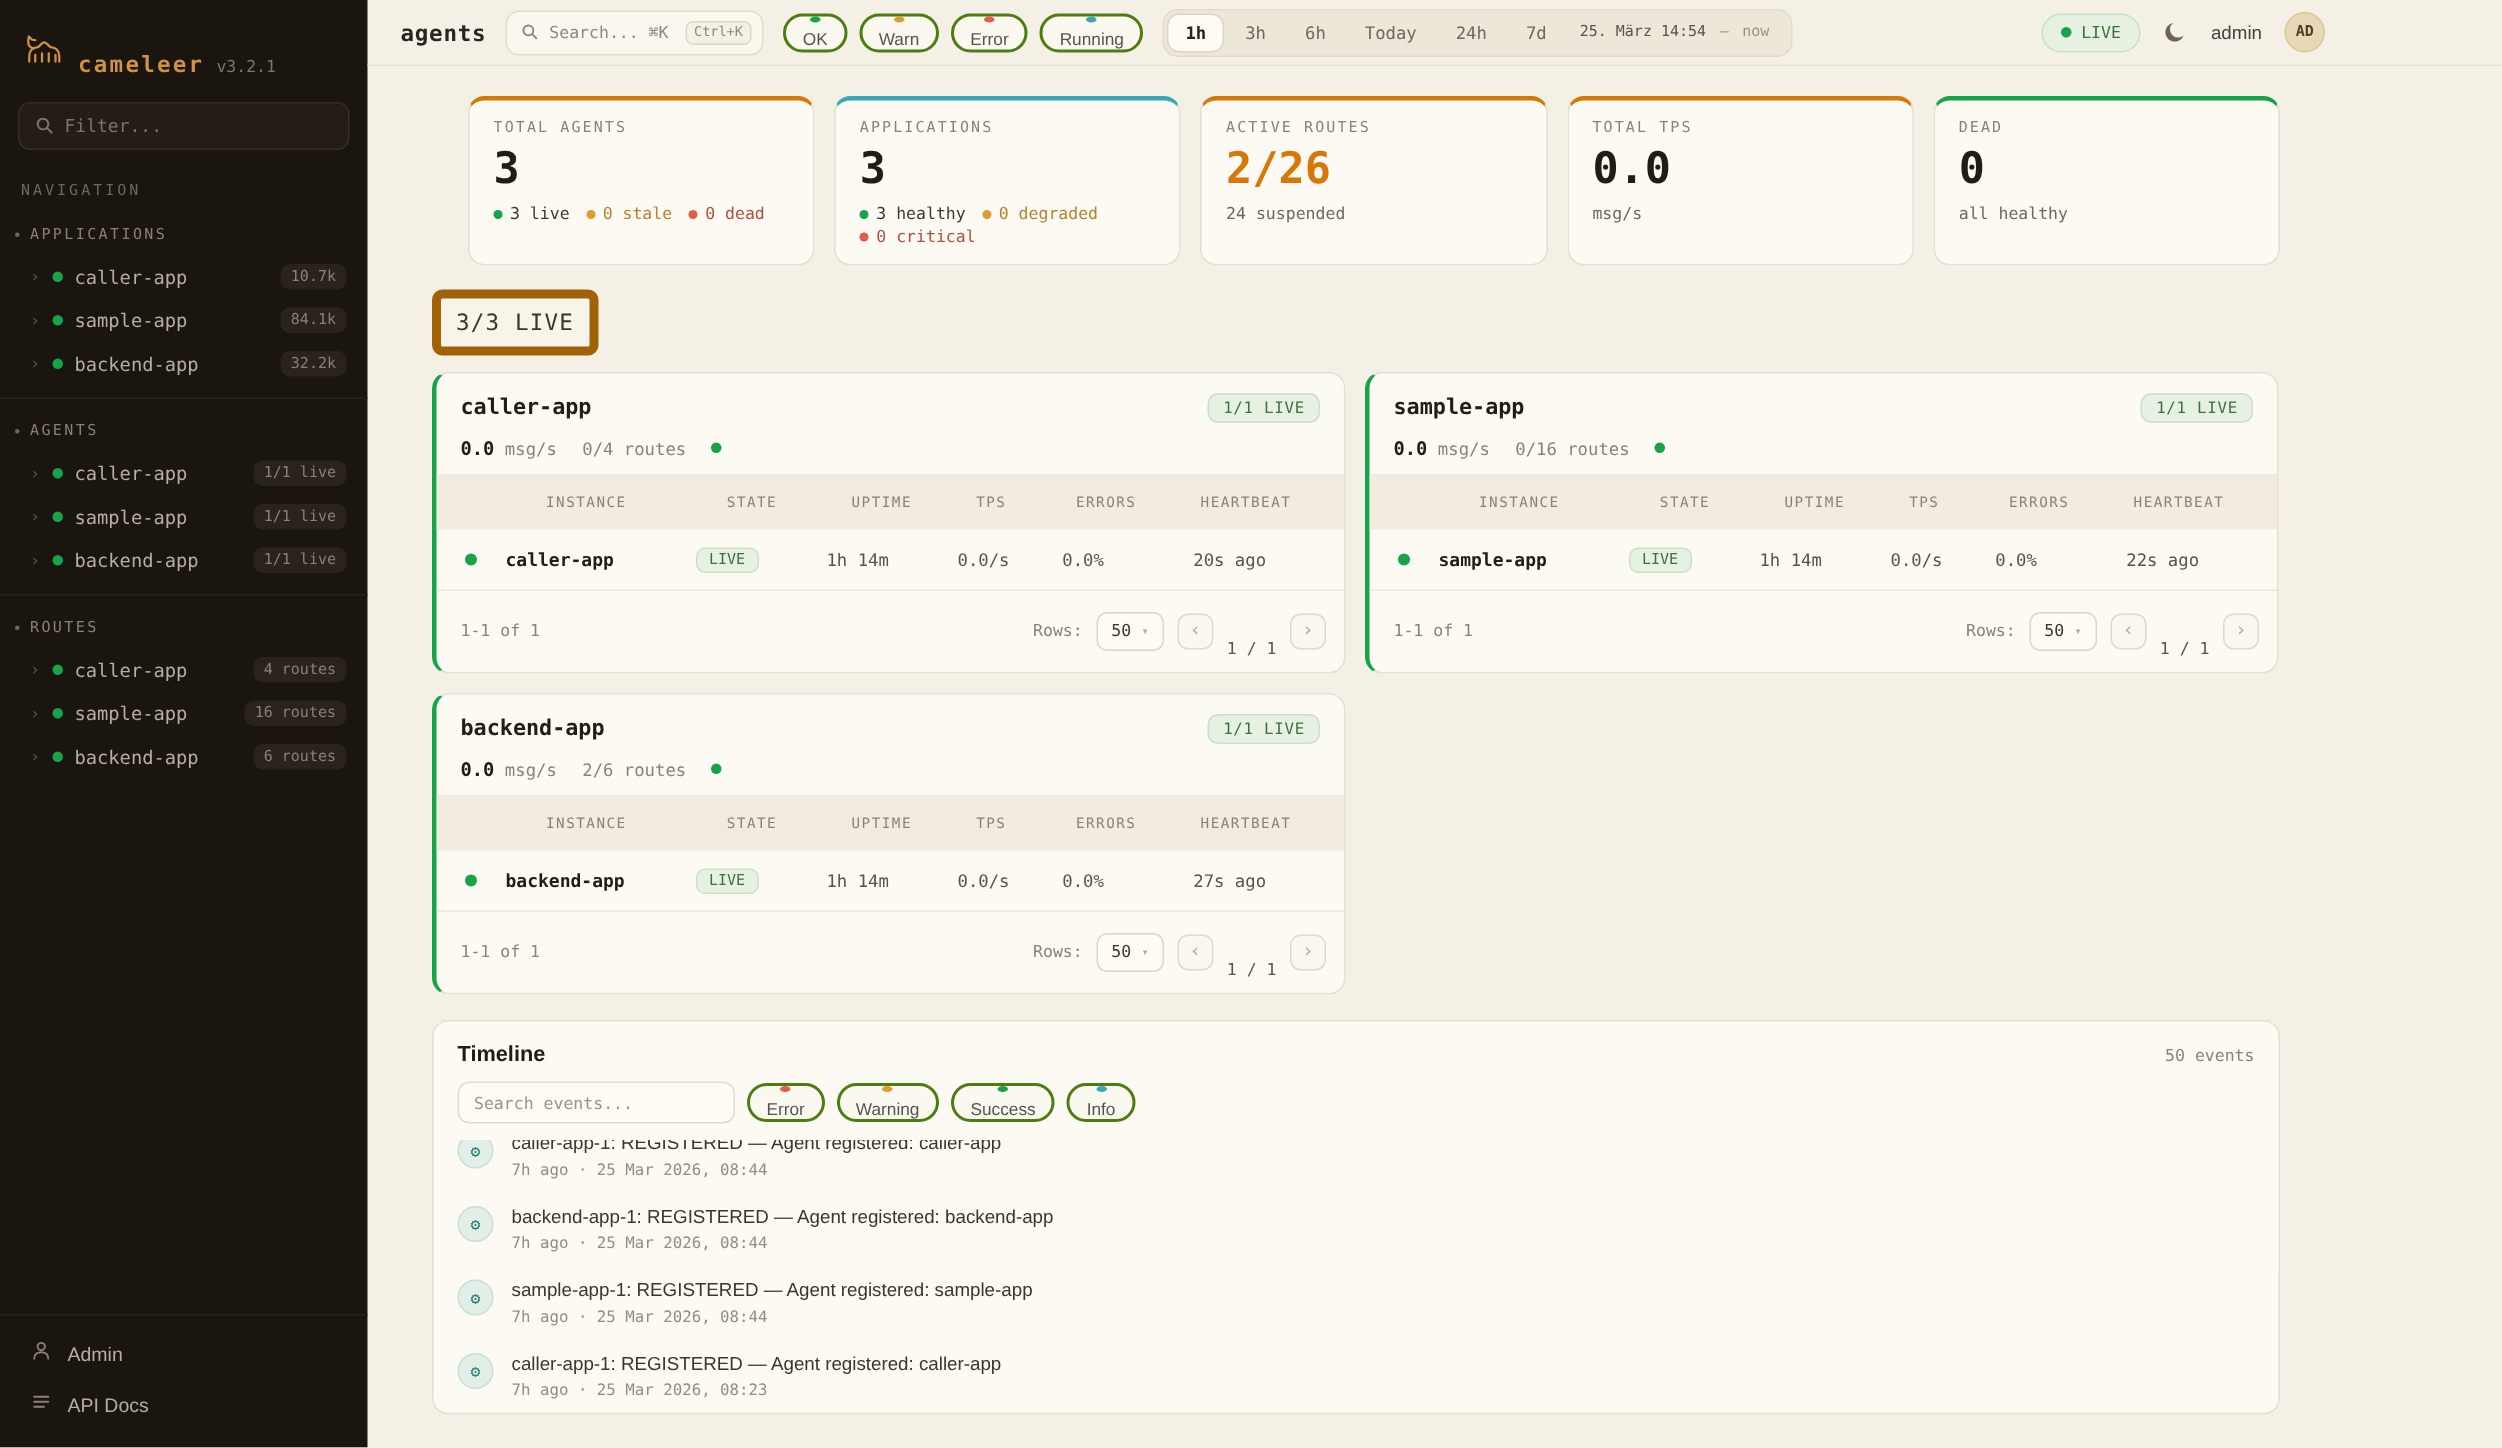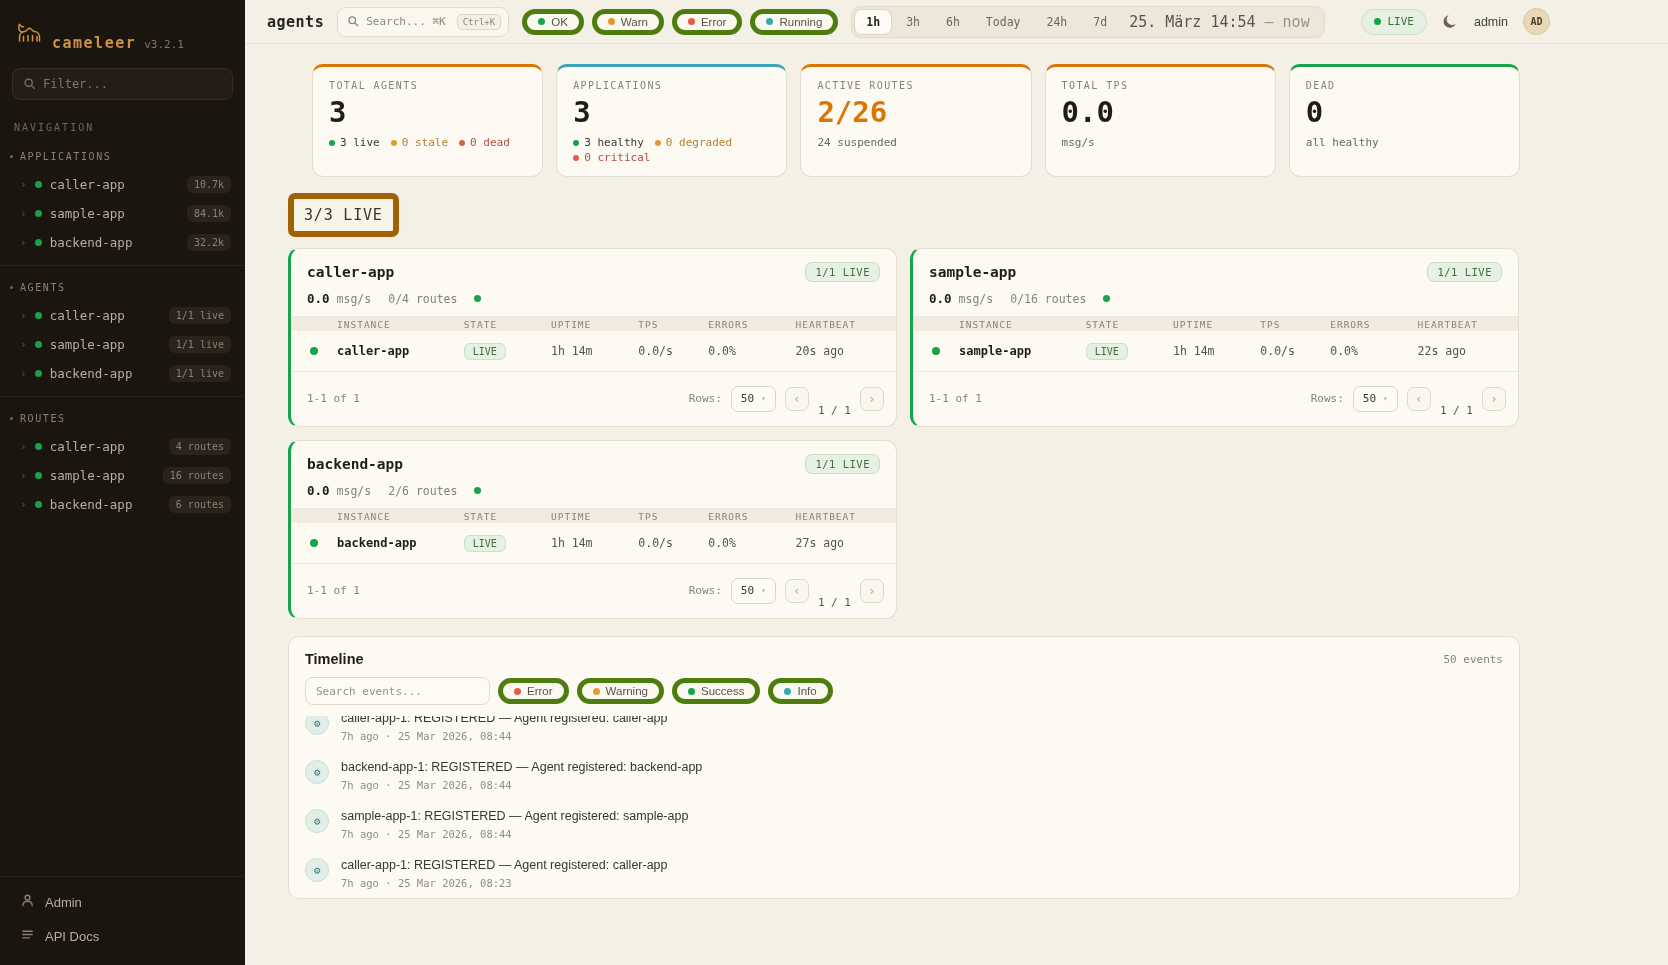--- a/index.html
+++ b/index.html
@@ -30,27 +30,27 @@
 
   
   .main { flex:1; display:flex; flex-direction:column; min-width:0; }
   .topbar { height:44px; flex:0 0 44px; display:flex; align-items:center; gap:13px; padding:0 118px 0 22px; border-bottom:1px solid #e7e1d2; }
   .page-title { font-size:15px; font-weight:bold; color:#2a2420; letter-spacing:0.5px; }
   .search-box { display:flex; align-items:center; gap:7px; background:#faf7ef; border:1px solid #e2dbc9; border-radius:9px; height:30px; padding:0 7px 0 9px; width:172px; }
   .search-box input { border:none; background:transparent; outline:none; font:inherit; font-size:11px; color:#57534e; width:100%; min-width:0; }
   .search-box input::placeholder { color:#8f877b; }
   .kbd { font-size:9px; color:#8f877b; border:1px solid #ddd6c4; border-radius:5px; padding:2px 5px; background:#f4f0e4; white-space:nowrap; }
   .chips { display:flex; gap:8px; }
-  .chip { display:flex; align-items:center; gap:6px; background:#fbf8f0; border:5px solid #4d7c0f; border-radius:999px; height:26px; padding:0 11px; font-size:11.5px; color:#57534e; font-family:"Liberation Sans",sans-serif; cursor:pointer; }
+  .chip { display:flex; align-items:center; gap:6px; background:#fbf8f0; border:2px solid #4d7c0f; border-radius:999px; height:26px; padding:0 11px; font-size:11.5px; color:#57534e; font-family:"Liberation Sans",sans-serif; cursor:pointer;flex-direction:column; }
   .cdot { width:7px; height:7px; border-radius:50%; }
   .cdot.g{background:var(--green,#16a34a)} .cdot.a{background:var(--amber,#e09a2f)} .cdot.r{background:var(--red,#e25c4a)} .cdot.t{background:var(--teal,#3aa6b9)}
   .time-wrap { display:flex; align-items:center; gap:2px; background:#ece7d9; border:1px solid #e2dbc9; border-radius:10px; height:32px; padding:2px; }
   .time-btn { height:26px; padding:0 11px; display:flex; align-items:center; border-radius:8px; font-size:11.5px; color:#6e675c; border:1px solid transparent; cursor:pointer; }
   .time-btn.active { background:#fdfbf4; border-color:#ddd6c4; color:#2a2420; font-weight:bold; }
-  .date-str { font-size:15px; color:#57534e; padding:0 12px 0 8px; display:flex; gap:9px; align-items:center; white-space:nowrap; }
+  .date-str { font-size:10px; color:#57534e; padding:0 12px 0 8px; display:flex; gap:9px; align-items:center; white-space:nowrap; }
   .date-sep,.date-now { color:#9a9284; }
   .top-right { margin-left:auto; display:flex; align-items:center; gap:15px; }
   .live-pill { display:flex; align-items:center; gap:6px; background:#e7f1e3; border:1px solid #c9e0c4; color:#3f6f3f; border-radius:999px; height:26px; padding:0 12px; font-size:11px; }
   .user-name { font-size:12.5px; color:#44403b; font-family:"Liberation Sans",sans-serif; }
   .avatar { width:27px; height:27px; border-radius:50%; background:#e9d8b6; border:1px solid #d9c69c; color:#4a3f28; font-size:10px; display:flex; align-items:center; justify-content:center; font-weight:bold; cursor:pointer; }
   .moon-btn { cursor:pointer; display:flex; align-items:center; }
 
   
   .content { padding:20px 0 0 43px; overflow:hidden; }
   .stats-row { display:flex; gap:13px; width:1232px;padding-left:24px; }
@@ -70,21 +70,21 @@
   .apps-grid { display:grid; grid-template-columns:609px 609px; gap:13px; width:1232px; }
   .app-card { background:#fcfaf3; border:1px solid #e5dfd0; border-left:3px solid var(--green,#16a34a); border-radius:11px; overflow:hidden; }
   .app-head { display:flex; align-items:center; justify-content:space-between; padding:13px 16px 9px; }
   .app-name { font-size:14.5px; font-weight:bold; color:#211c18; cursor:pointer; }
   .app-live { background:#e7f1e3; border:1px solid #c9e0c4; color:#3f6f3f; font-size:10.5px; border-radius:7px; padding:3px 9px; letter-spacing:0.5px; }
   .app-meta { display:flex; align-items:center; gap:7px; padding:0 16px 10px; border-bottom:1px solid #eee8da; font-size:11.5px; color:#8a8276; }
   .app-meta .rate { color:#211c18; font-weight:bold; font-size:12.5px; }
   .app-meta .routes { margin-left:10px; }
   .meta-dot { width:7px; height:7px; border-radius:50%; background:var(--green,#16a34a); margin-left:10px; }
   .tgrid { display:grid; grid-template-columns:46px 1.45fr 1fr 1fr 0.8fr 1fr 1.15fr; align-items:center; }
-  .thead { background:#f1ecdf; height:14px; font-size:9.5px; letter-spacing:1px; color:#8a8276; }
+  .thead { background:#f1ecdf; height:36px; font-size:9.5px; letter-spacing:1px; color:#8a8276;padding-left:27px; }
   .trow { height:40px; font-size:11.5px; color:#57534e; cursor:pointer; }
   .trow .inst { color:#211c18; font-weight:bold; font-size:12px; }
   .rdot { width:8px; height:8px; border-radius:50%; background:var(--green,#16a34a); justify-self:center; }
   .state-pill { display:inline-block; background:#e7f1e3; border:1px solid #c9e0c4; color:#3f6f3f; font-size:10px; border-radius:6px; padding:2px 8px; justify-self:start; }
   .app-foot { display:flex; align-items:center; border-top:1px solid #eee8da; padding:8px 12px 9px 16px; font-size:11px; color:#8a8276; }
   .foot-right { margin-left:auto; display:flex; align-items:center; gap:9px; }
   .rows-select { display:flex; align-items:center; gap:7px; background:#fdfbf4; border:1px solid #ddd6c4; border-radius:7px; height:26px; padding:0 9px; color:#3a352e; font-size:11px; cursor:pointer; }
   .rows-select .caret { color:#b4ac9d; font-size:8px; }
   .pg-btn { width:24px; height:24px; border:1px solid #e0d9c8; border-radius:7px; display:flex; align-items:center; justify-content:center; color:#b4ac9d; background:#faf7ee; font-size:13px; cursor:pointer; }
   .pg-label { font-size:11px; color:#57534e;margin-top:24px; }

